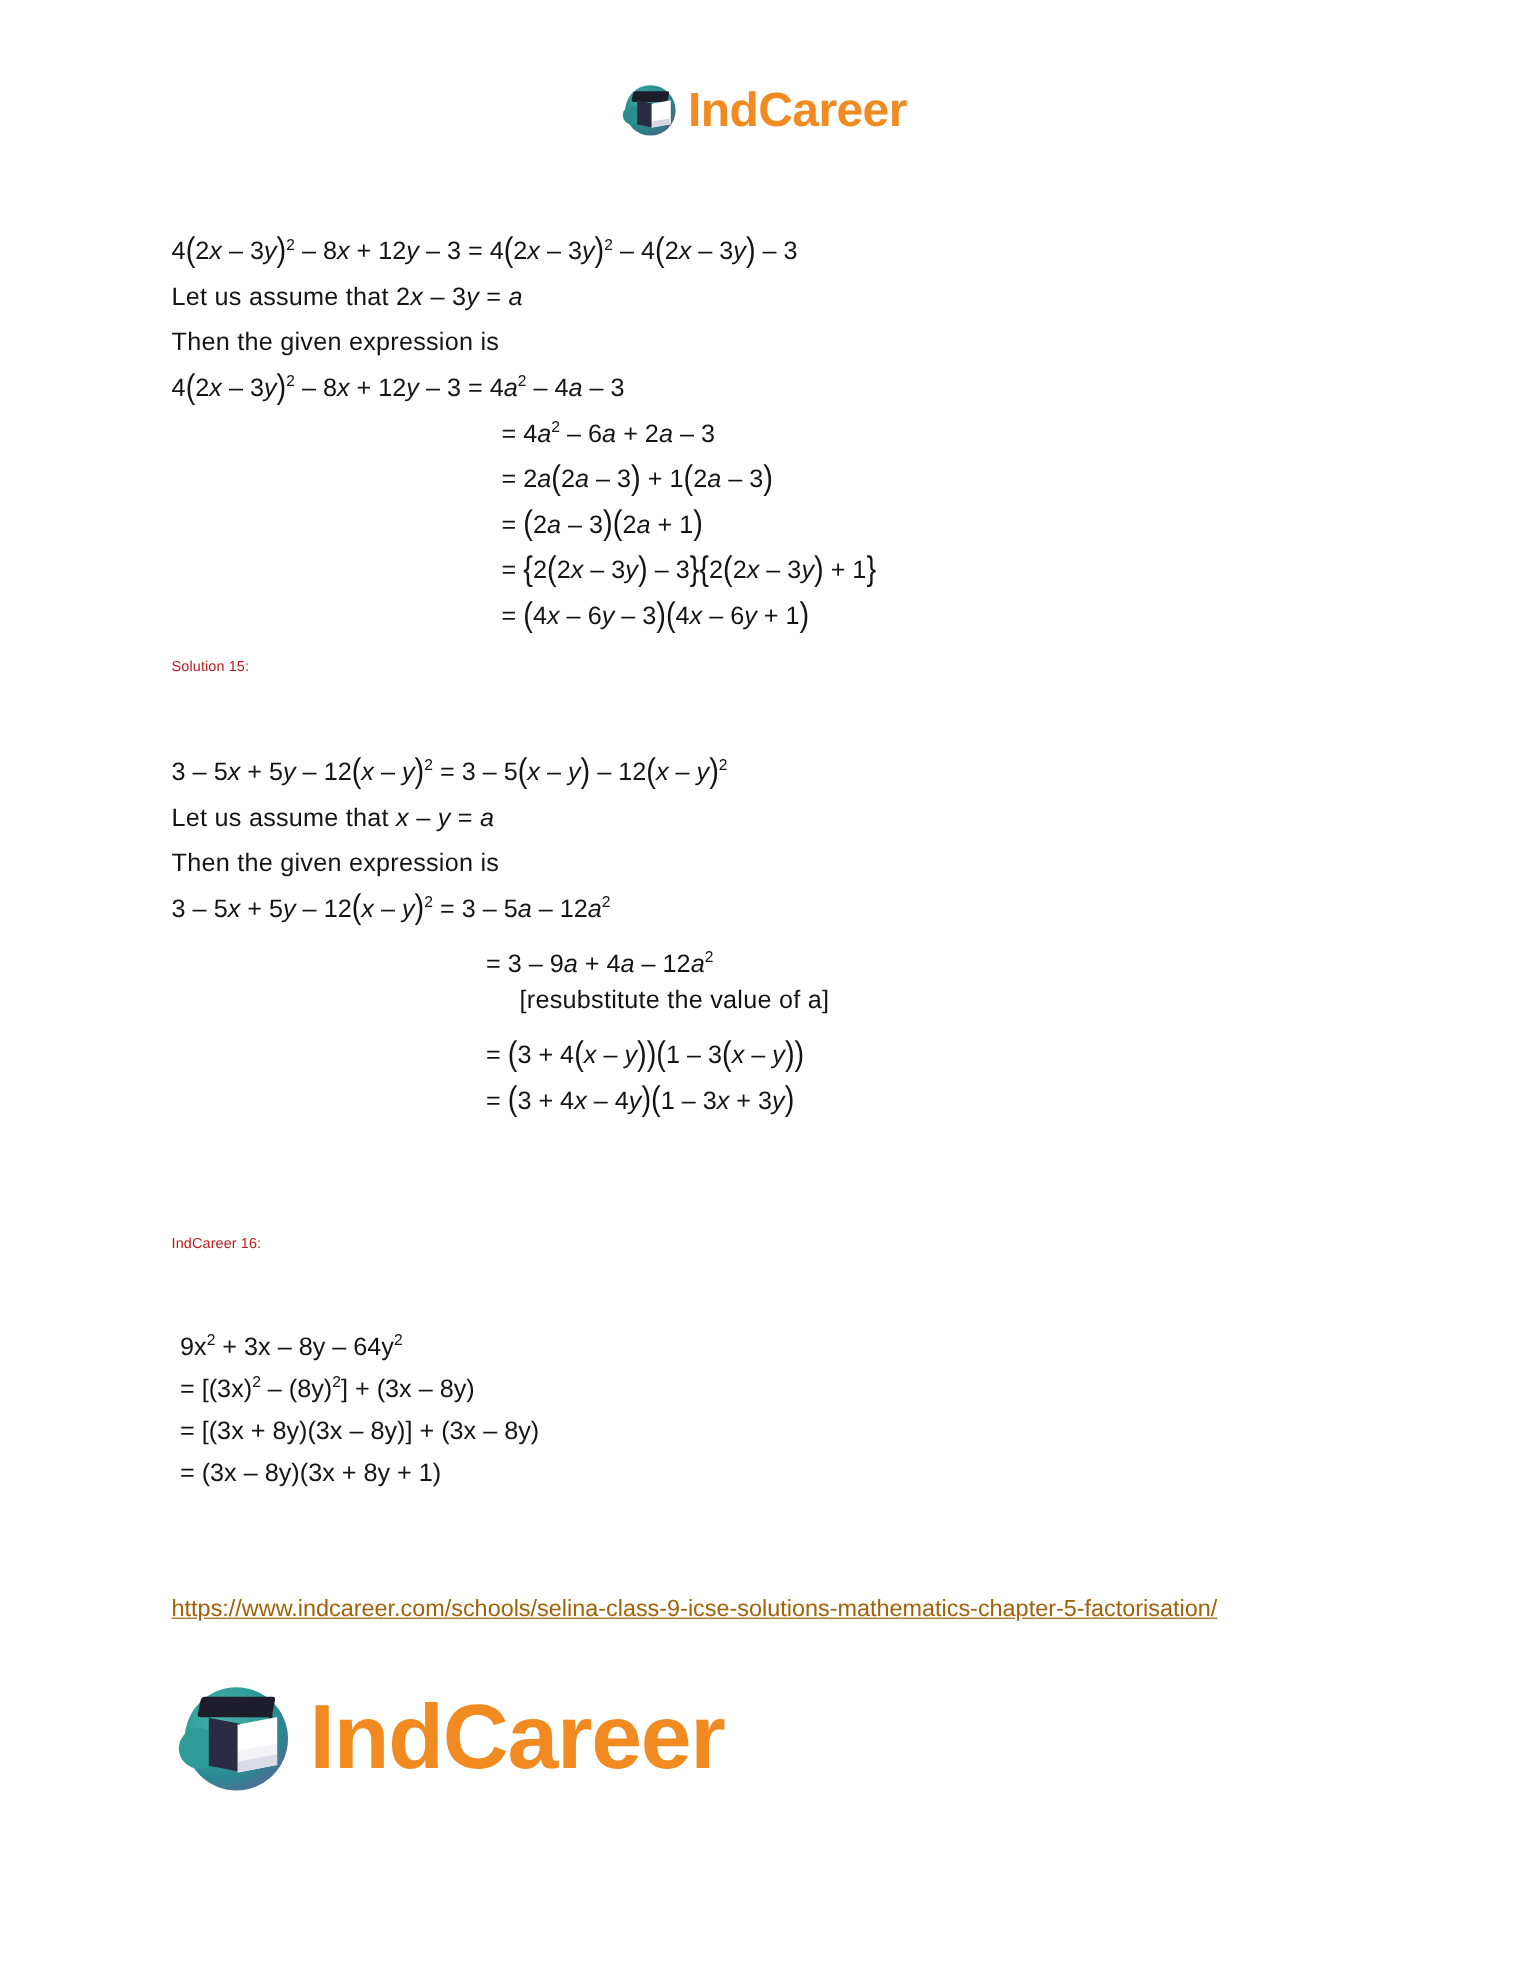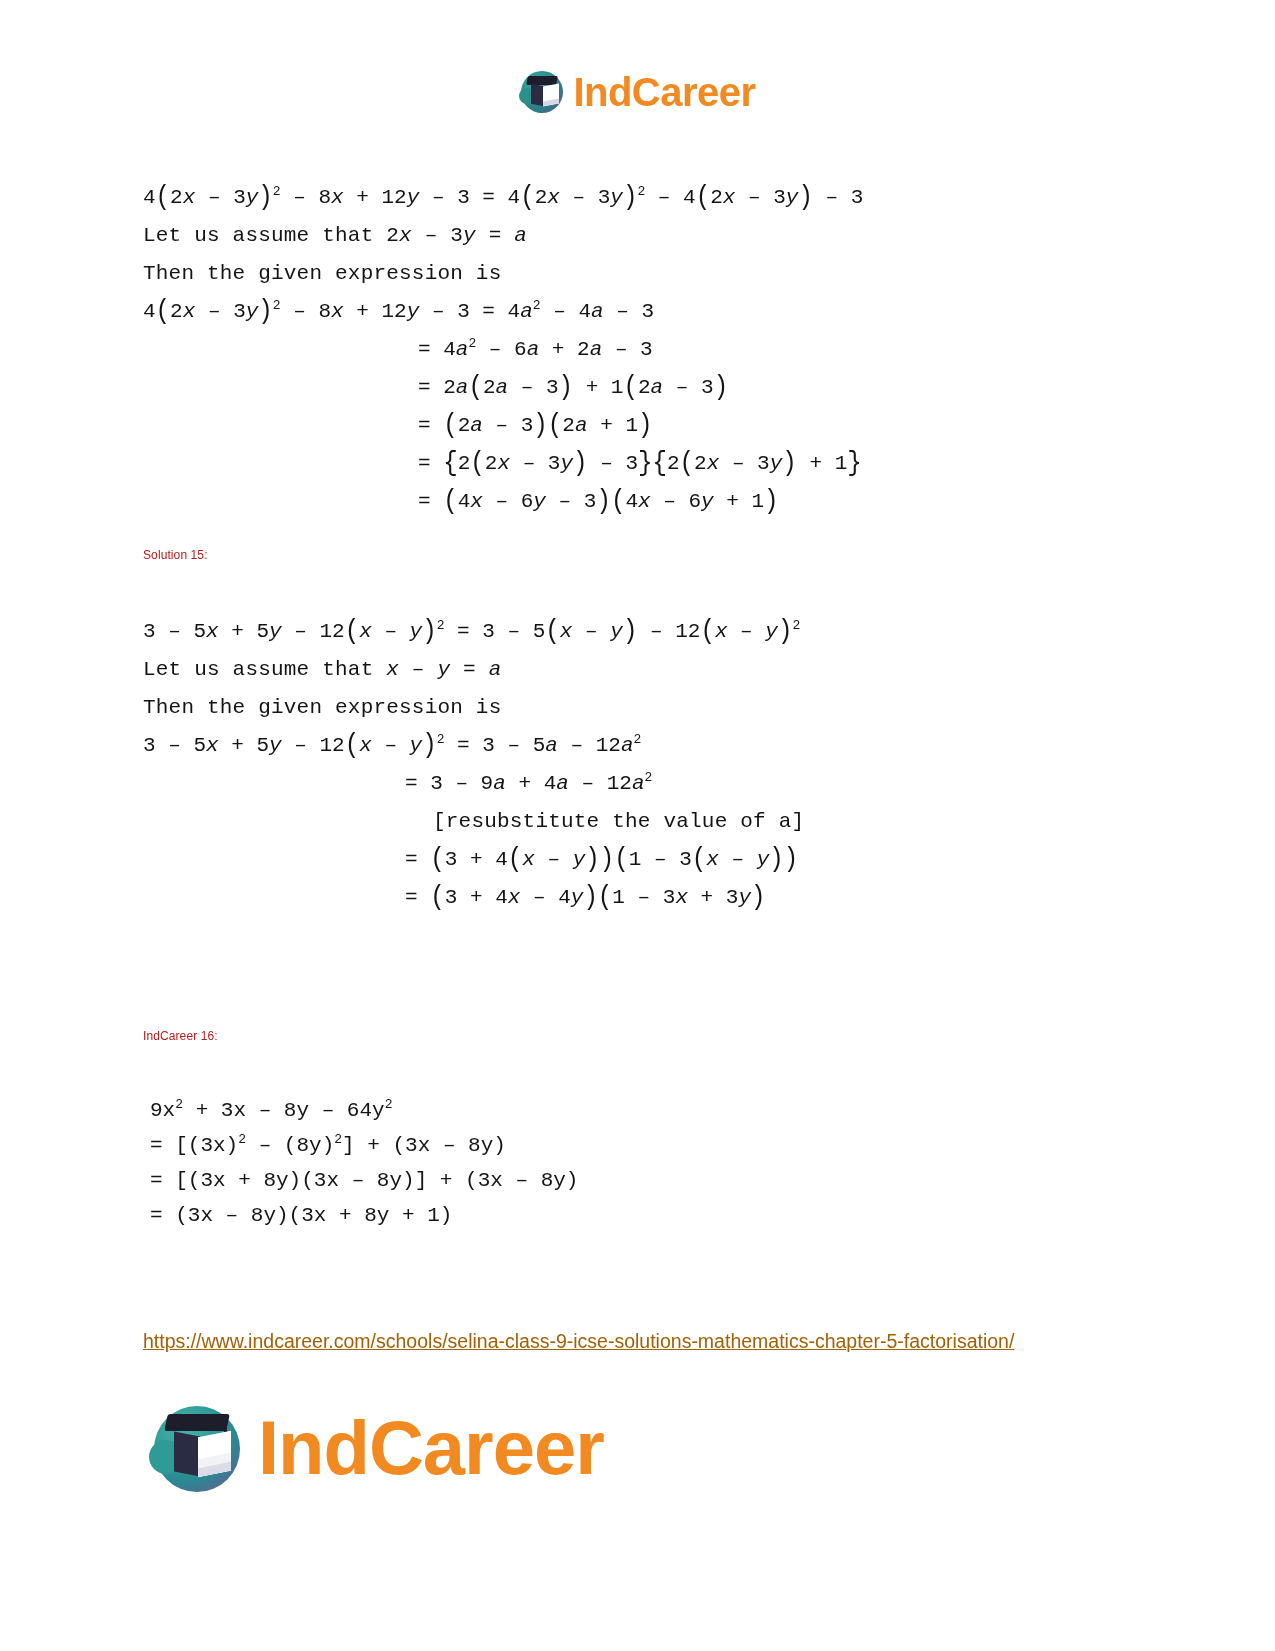--- a/index.html
+++ b/index.html
@@ -92,37 +92,39 @@
     font-size: 40px;
     font-weight: bold;
     color: #F28A22;
     letter-spacing: -0.5px;
     line-height: 1;
     font-family: "Liberation Sans", sans-serif;
     white-space: nowrap;
   }
 
   .mathblock {
-    font-family: Liberation Mono, monospace;
+    font-family: Liberation Sans, sans-serif;
     font-size: 21px;
     color: #141414;
     line-height: 1.0;
     white-space: nowrap;
+    margin-top: 12px;
   }
   .mline {
     height: 38px;
     display: flex;
     align-items: center;
     white-space: nowrap;
   }
   .mline.indent {
     padding-left: 275px;
   }
   .mline.indent2 {
     padding-left: 262px;
+    align-items: flex-end;
   }
   .mline.indent3 {
     padding-left: 290px;
     justify-content: flex-end;
   }
   .prose {
     font-size: 21px;
     color: #141414;
     letter-spacing: 0.2px;
   }

